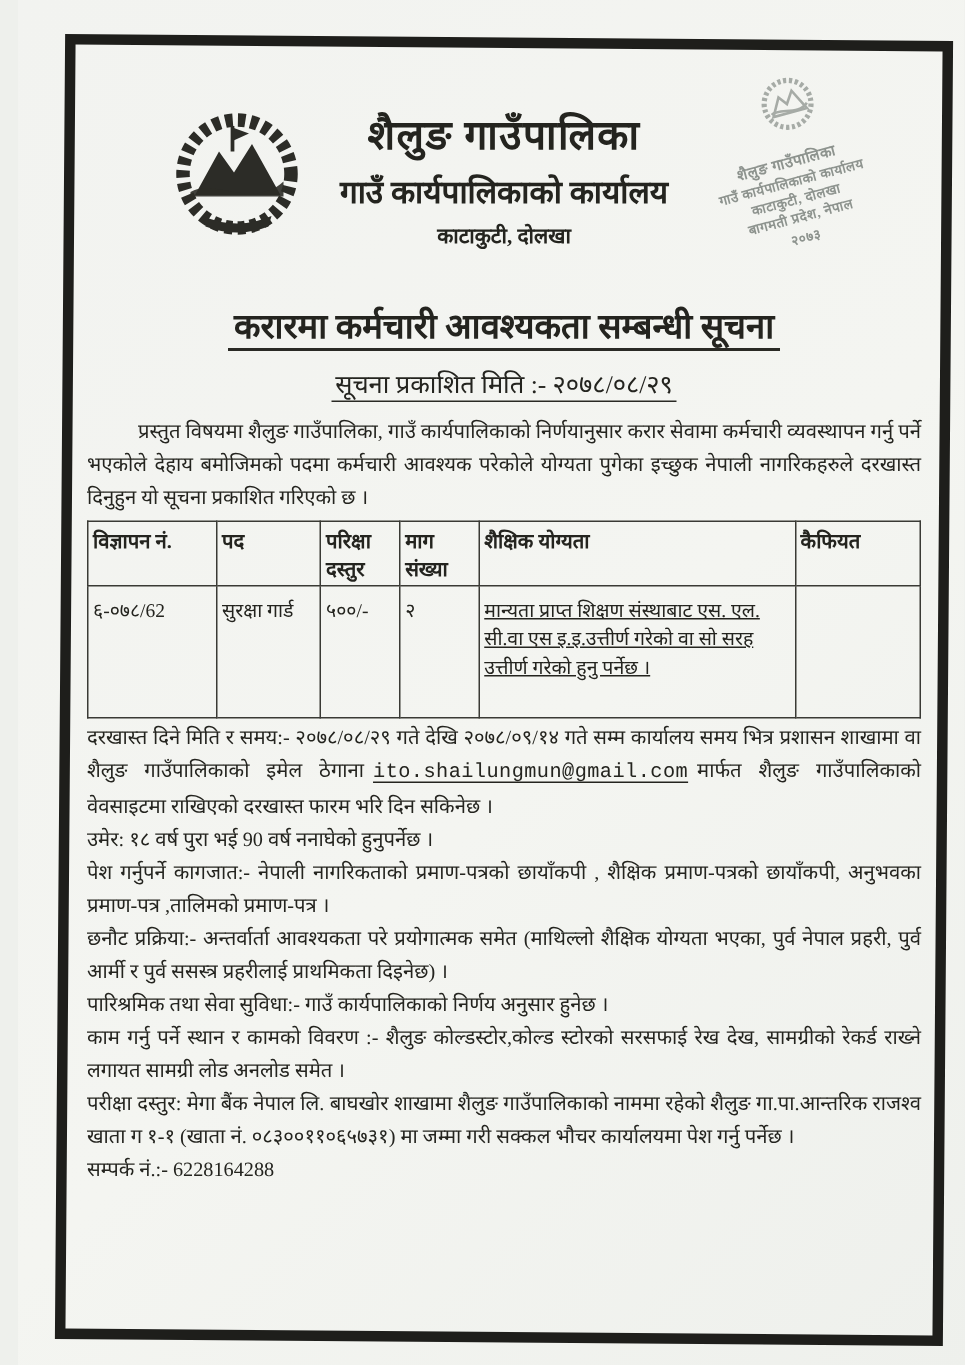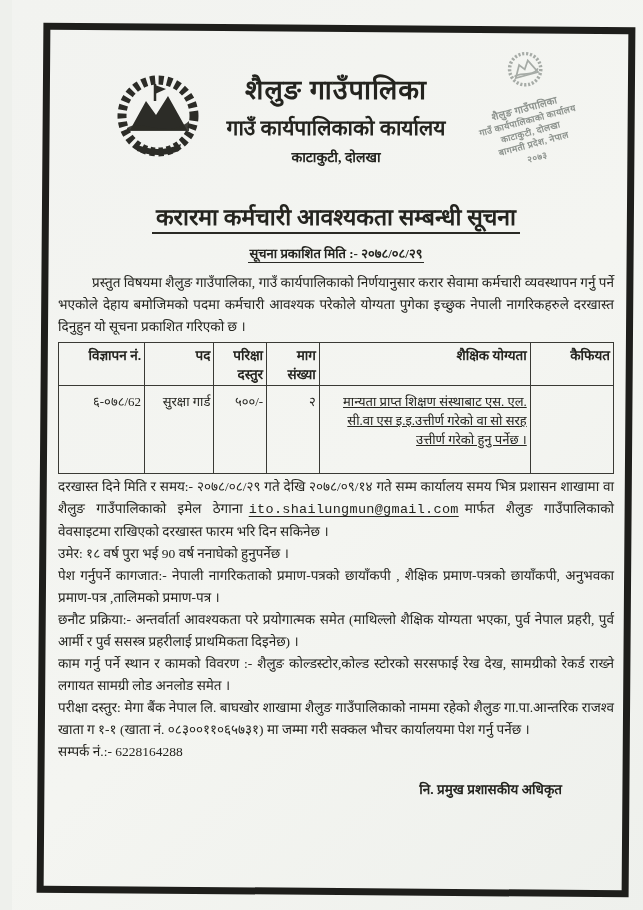--- a/index.html
+++ b/index.html
@@ -52,21 +52,21 @@
   .stamp-line.s4 { font-size: 9px; margin-top: 1px; }
   
   .notice-title { text-align: center; margin-top: 16px; }
   .notice-title span {
     font-size: 23px; font-weight: bold;
     border-bottom: 2px solid #2a2a25;
     padding: 0 4px 2px 4px;
   }
   .notice-date { text-align: center; margin-top: 12px; }
   .notice-date span {
-    font-size: 13px; font-weight: bold;
+    font-size: 17px; font-weight: normal;
     border-bottom: 1.5px solid #2a2a25;
     padding: 0 2px 1px 2px;
     text-align: center;
   }
   
   .bodytext { margin-top: 10px; font-size: 13.5px; line-height: 22px; text-align: justify; }
   p.doc { margin: 0; }
   p.intro { text-indent: 34px; }
   .email {
     font-family: Liberation Mono, monospace;
@@ -79,21 +79,21 @@
   
   table.vacancy {
     width: 100%;
     border-collapse: collapse;
     margin: 4px 0 2px 0;
     font-size: 13px;
   }
   table.vacancy th, table.vacancy td {
     border: 1.4px solid #3a3a35;
     padding: 1px 3px;
-    text-align: right;
+    text-align: left;
     vertical-align: top;
   }
   table.vacancy th { font-weight: bold; font-size: 13.5px; line-height: 19px; padding-top: 3px; }
   table.vacancy td { line-height: 19px; padding-top: 6px; }
   td.qual { padding: 6px 14px 4px 14px; text-decoration: underline; }
   tr.datarow { height: 88px; }
   
   .signature {
     margin-top: 16px;
     text-align: right;
@@ -180,21 +180,21 @@
             <td></td>
           </tr>
         </tbody>
       </table>
 
       <p class="doc"><span>दरखास्त दिने मिति र समय:- २०७८/०८/२९ गते देखि २०७८/०९/१४ गते सम्म कार्यालय समय भित्र प्रशासन शाखामा वा शैलुङ गाउँपालिकाको इमेल ठेगाना</span><span class="email">ito.shailungmun@gmail.com</span><span>मार्फत शैलुङ गाउँपालिकाको वेवसाइटमा राखिएको दरखास्त फारम भरि दिन सकिनेछ ।</span></p>
 
       <p class="doc">उमेर: १८ वर्ष पुरा भई 90 वर्ष ननाघेको हुनुपर्नेछ ।</p>
       <p class="doc">पेश गर्नुपर्ने कागजात:- नेपाली नागरिकताको प्रमाण-पत्रको छायाँकपी , शैक्षिक प्रमाण-पत्रको छायाँकपी, अनुभवका प्रमाण-पत्र ,तालिमको प्रमाण-पत्र ।</p>
       <p class="doc">छनौट प्रक्रिया:- अन्तर्वार्ता आवश्यकता परे प्रयोगात्मक समेत (माथिल्लो शैक्षिक योग्यता भएका, पुर्व नेपाल प्रहरी, पुर्व आर्मी र पुर्व ससस्त्र प्रहरीलाई प्राथमिकता दिइनेछ) ।</p>
+      <p class="doc">पारिश्रमिक तथा सेवा सुविधा:- गाउँ कार्यपालिकाको निर्णय अनुसार हुनेछ ।</p>
       <p class="doc">काम गर्नु पर्ने स्थान र कामको विवरण :- शैलुङ कोल्डस्टोर,कोल्ड स्टोरको सरसफाई रेख देख, सामग्रीको रेकर्ड राख्ने लगायत सामग्री लोड अनलोड समेत ।</p>
       <p class="doc">परीक्षा दस्तुर: मेगा बैंक नेपाल लि. बाघखोर शाखामा शैलुङ गाउँपालिकाको नाममा रहेको शैलुङ गा.पा.आन्तरिक राजश्व खाता ग १-१ (खाता  नं. ०८३००११०६५७३१) मा जम्मा गरी सक्कल भौचर कार्यालयमा पेश गर्नु पर्नेछ ।</p>
       <p class="doc">सम्पर्क नं.:- 6228164288</p>
 
-      <div class="signature">नि. प्रमुख प्रशासकीय अधिकृत</div>
     </div>
 
   </div>
 </div>
 
 </body></html>

